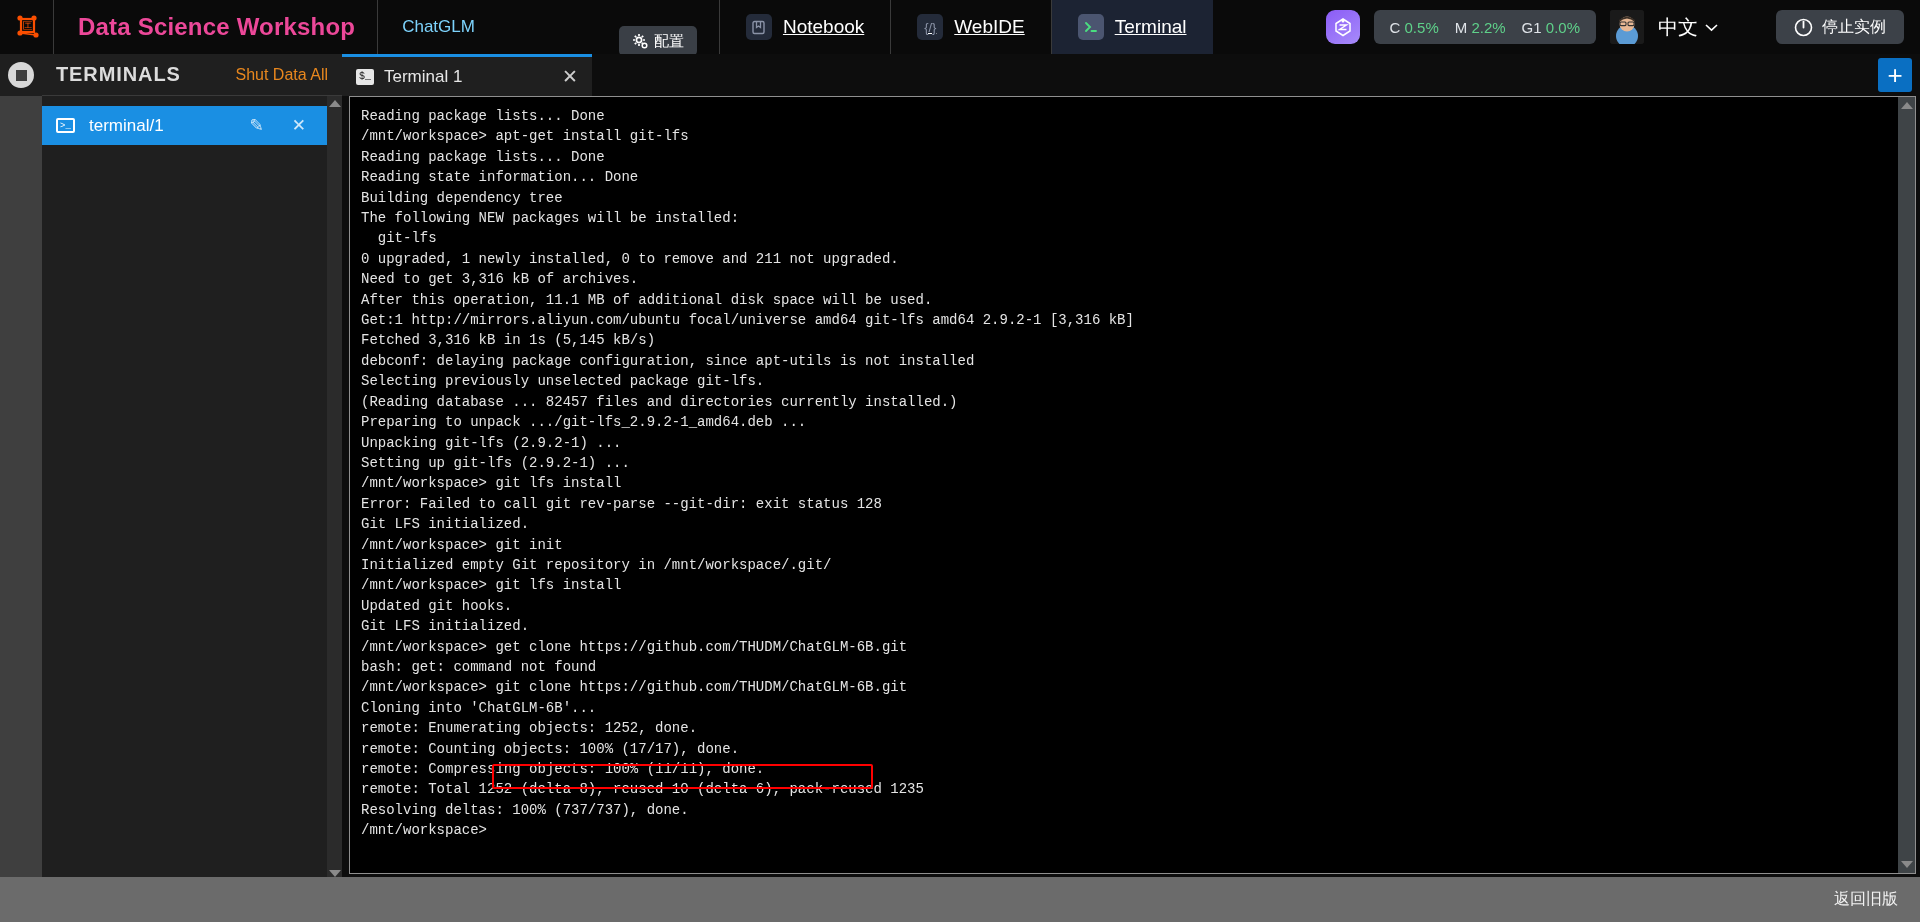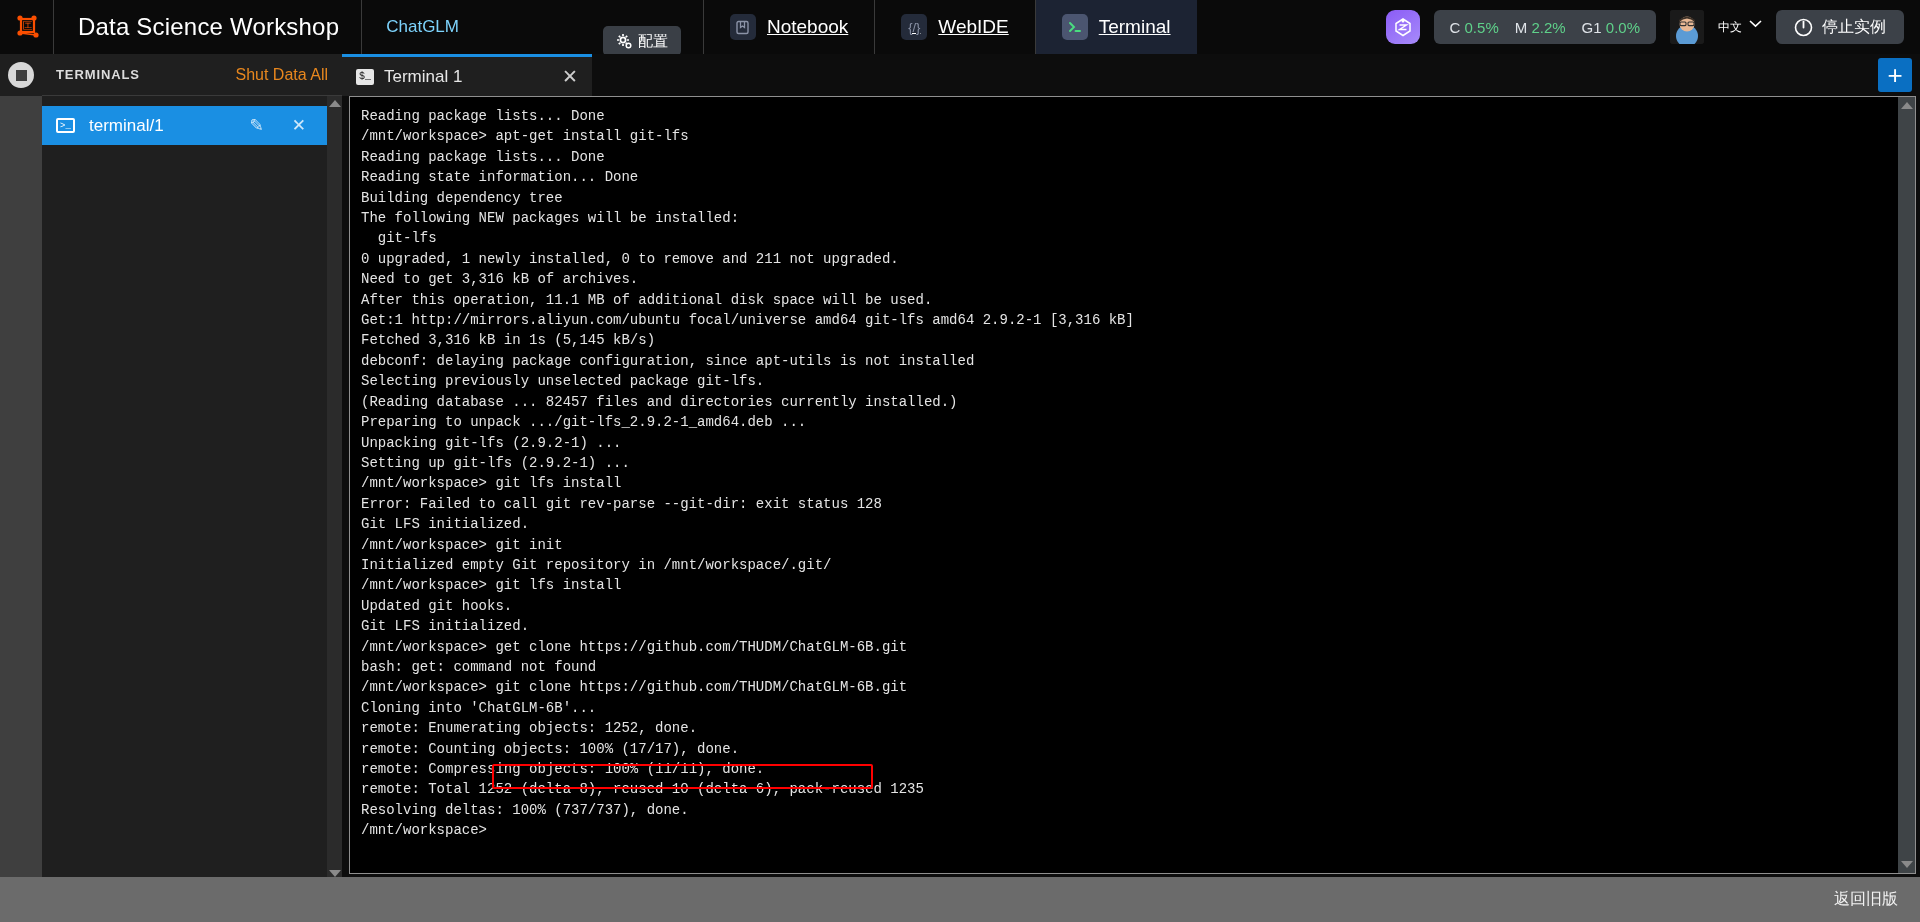--- a/index.html
+++ b/index.html
@@ -15,21 +15,21 @@
   .header {
     position: absolute; left: 0; top: 0; width: 1920px; height: 54px;
     background: #0a0a0a; display: flex; align-items: stretch;
   }
   .logo-box {
     width: 54px; display: flex; align-items: center; justify-content: center;
     border-right: 1px solid #3a3a3a; flex: 0 0 54px;
   }
   .app-title {
     display: flex; align-items: center; padding: 0 22px 0 24px;
-    color: #ffffff; font-size: 24px; font-weight: normal; letter-spacing: .2px;
+    color: #ec4899; font-size: 24px; font-weight: bold; letter-spacing: .2px;
     border-right: 1px solid #3a3a3a;
   }
   .project-name {
     display: flex; align-items: center; padding: 0 24px;
     color: #7dd3fc; font-size: 17px;
   }
   .hdr-spacer { flex: 0 0 120px; }
   .config-btn {
     align-self: center; display: flex; align-items: center; gap: 6px;
     background: #3a3f46; color: #fff; font-size: 15px;
@@ -65,27 +65,27 @@
     display: flex; align-items: center; gap: 16px; padding: 0 16px;
     font-size: 15px;
   }
   .metrics .mk { color: #dfe3e8; }
   .metrics .mv { color: #5fd18a; }
   .avatar {
     width: 34px; height: 34px; border-radius: 3px; overflow: hidden;
     background: #1a1a1a; position: relative; flex: 0 0 34px;
   }
   .lang {
-    color: #fff; font-size: 12px; display: flex; gap: 7px;
+    color: #fff; font-size: 20px; display: flex; align-items: center; gap: 7px;
     cursor: pointer;
   }
   .stop-btn {
     display: flex; align-items: center; gap: 9px; cursor: pointer;
     background: #3c4148; border-radius: 6px; height: 34px; padding: 0 18px;
-    color: #fff; font-size: 16px;
+    color: #fff; font-size: 16px; margin-left: 44px;
   }
 
   
   .activity-bar {
     position: absolute; left: 0; top: 54px; width: 42px; height: 823px;
     background: #3f3f3f;
   }
   .activity-top {
     height: 42px; background: #1f1f1f;
     display: flex; align-items: center; justify-content: center;
@@ -99,21 +99,21 @@
   
   .sidebar {
     position: absolute; left: 42px; top: 54px; width: 300px; height: 823px;
     background: #1f1f1f; display: flex; flex-direction: column;
   }
   .sidebar-head {
     height: 42px; display: flex; align-items: center;
     padding: 0 14px 0 14px; justify-content: space-between;
     border-bottom: 1px solid #3a3a3a; background: #1f1f1f;
   }
-  .sb-title { color: #dcdcdc; font-size: 13px; font-weight: bold; letter-spacing: .9px; }
+  .sb-title { color: #dcdcdc; font-size: 20px; font-weight: bold; letter-spacing: .9px; }
   .sb-action { color: #e8871e; font-size: 16px; cursor: pointer; }
   .sidebar-body { flex: 1; position: relative; background: #1f1f1f; display: flex; }
   .sb-list { flex: 1; padding-top: 10px; }
   .term-item {
     height: 39px; background: #1a8fe3; display: flex; align-items: center;
     gap: 14px; padding: 0 14px 0 14px; cursor: pointer;
   }
   .term-icon {
     width: 19px; height: 15px; border: 2px solid #fff; border-radius: 2px;
     color:#fff; font-size:9px; display:flex; align-items:center;

